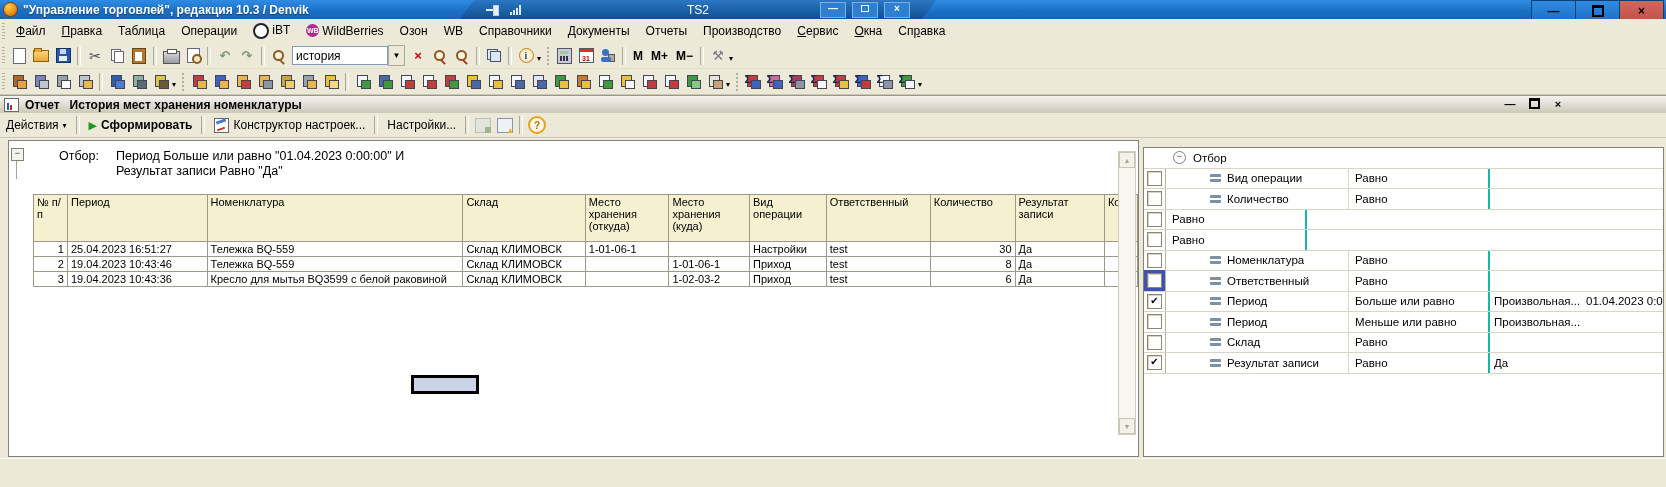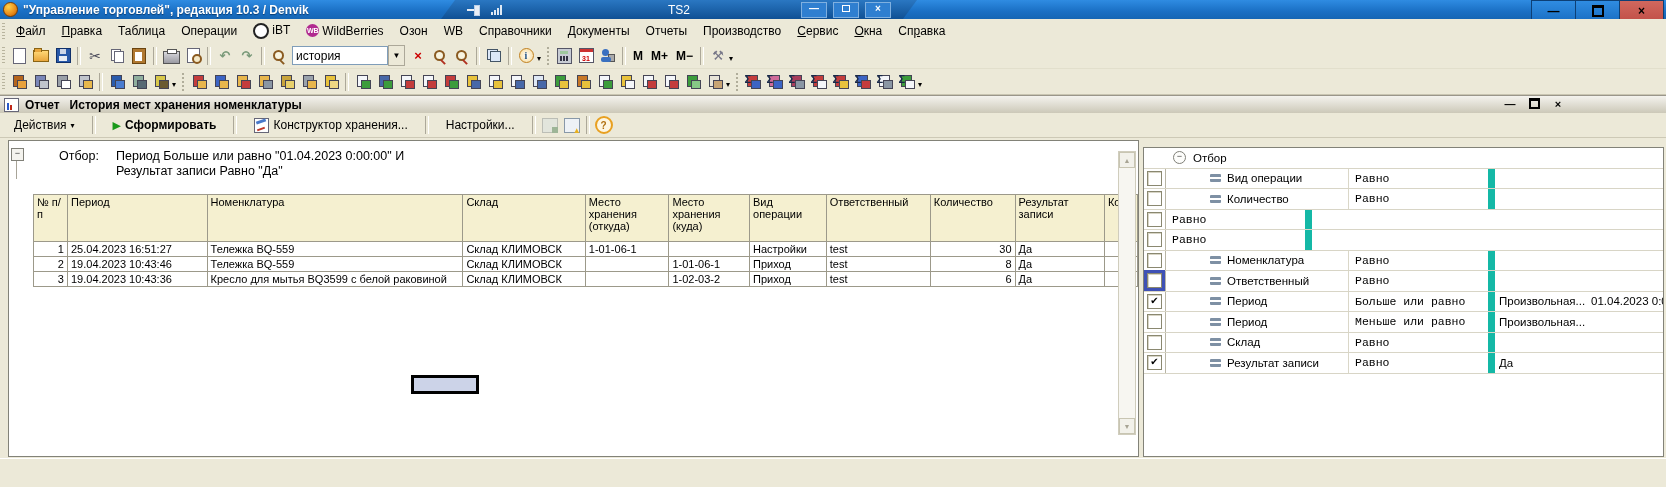--- a/index.html
+++ b/index.html
@@ -7,21 +7,21 @@
     font-family:"Liberation Sans","DejaVu Sans",sans-serif;font-size:12px;color:#000;
     overflow:hidden;user-select:none;}
 
   
   .titlebar{position:absolute;left:0;top:0;width:1666px;height:19px;
     background:linear-gradient(#2f8ce2,#1a6fc4 60%,#1565b4);display:flex;align-items:center;}
   .logo-1c{width:13px;height:13px;border-radius:50%;margin:0 5px 0 3px;
     background:radial-gradient(circle at 35% 30%,#ffd24a,#e88a1a 60%,#b05800);
     border:1px solid #7a3c00;flex:0 0 auto;}
   .app-title{color:#fff;font-weight:bold;font-size:12px;white-space:nowrap;text-shadow:0 1px 1px #0a3c70;}
-  .rdp-bar{position:absolute;left:441px;top:0;width:476px;height:19px;
+  .rdp-bar{position:absolute;left:460px;top:0;width:476px;height:19px;
     background:linear-gradient(#2a77c2,#0f5094);
     clip-path:polygon(14px 0,100% 0,calc(100% - 14px) 100%,0 100%);
     display:flex;align-items:center;color:#fff;}
   .rdp-pin{margin-left:26px;width:14px;height:9px;position:relative;}
   .rdp-pin::before{content:"";position:absolute;left:0;top:4px;width:7px;height:2px;background:#e8eef6;}
   .rdp-pin::after{content:"";position:absolute;left:7px;top:0;width:4px;height:9px;background:#e8eef6;border:1px solid #bcd0e8;}
   .rdp-signal{margin-left:10px;display:flex;align-items:flex-end;gap:1px;height:10px;}
   .rdp-signal i{display:block;width:2px;background:#dfe9f4;}
   .rdp-title{position:absolute;left:0;right:0;text-align:center;font-size:12px;color:#fff;}
   .rdp-btns{position:absolute;right:26px;top:2px;display:flex;gap:6px;}
@@ -117,21 +117,21 @@
   .rep-ticon::before{content:"";position:absolute;left:2px;bottom:1px;width:2px;height:7px;background:#2858c8;}
   .rep-ticon::after{content:"";position:absolute;left:5px;bottom:1px;width:2px;height:5px;background:#c02818;}
   .rep-title b{font-size:12px;}
   .rep-title .t2{margin-left:10px;}
   .rep-winbtns{position:absolute;right:100px;display:flex;gap:8px;font-weight:bold;font-size:11px;}
   .rep-winbtns span{width:16px;text-align:center;}
   .rwb-restore i{display:inline-block;width:7px;height:6px;border:2px solid #000;border-top-width:3px;}
 
   .rep-actions{position:absolute;left:0;top:113px;width:1666px;height:24px;background:#ece9d8;
     display:flex;align-items:center;border-bottom:1px solid #cdc9b6;}
-  .act{display:flex;align-items:center;gap:4px;padding:0 14px;white-space:nowrap;}
+  .act{display:flex;align-items:center;gap:4px;padding:0 6px;white-space:nowrap;}
   .play{color:#1a9a1a;font-size:11px;}
   .bold{font-weight:bold;}
   .i-constructor{width:13px;height:13px;background:#fff;border:1px solid #667;position:relative;}
   .i-constructor::before{content:"";position:absolute;left:1px;top:1px;width:10px;height:3px;background:#4878c8;transform:rotate(-20deg);}
   .i-constructor::after{content:"";position:absolute;left:2px;bottom:2px;width:8px;height:2px;background:#c03828;transform:rotate(-20deg);}
   .i-tbl-gray{width:14px;height:13px;background:#dfe4de;border:1px solid #a8ada8;position:relative;opacity:.7;}
   .i-tbl-gray::before{content:"";position:absolute;right:-1px;bottom:-1px;width:6px;height:6px;background:#7ca07c;}
   .i-tbl-warn{width:14px;height:13px;background:#eef2f6;border:1px solid #8898a8;position:relative;}
   .i-tbl-warn::before{content:"▲";position:absolute;right:-2px;bottom:-3px;font-size:8px;color:#e8b020;}
   .i-help{width:14px;height:14px;border-radius:50%;border:2px solid #e8a020;color:#b07010;font-weight:bold;
@@ -170,21 +170,21 @@
   .rpanel{position:absolute;left:1143px;top:9px;width:519px;height:308px;background:#fff;
     border:1px solid #828278;font-size:11.5px;overflow:hidden;}
   .rp-header{display:flex;height:18px;background:#d6d2c6;border-bottom:1px solid #aca999;}
   .rp-header .hc{border-right:1px solid #aca999;padding:2px 4px;white-space:nowrap;overflow:hidden;}
   .rp-row{display:flex;height:19.5px;border-bottom:1px solid #d8d5c6;align-items:center;}
   .rp-cb-col{width:21px;align-self:stretch;border-right:1px solid #b8b5a5;display:flex;align-items:center;justify-content:center;flex:0 0 auto;}
   .cb{width:13px;height:13px;background:#fff;border:1px solid #8a8870;box-shadow:inset 1px 1px 0 #d8d5c6;
     font-size:10px;line-height:11px;text-align:center;color:#000;}
   .cb-focus{outline:3px solid #3f51b5;outline-offset:0px;}
   .rp-left{width:182px;display:flex;align-items:center;align-self:stretch;border-right:1px solid #dad7c8;overflow:hidden;white-space:nowrap;flex:0 0 auto;}
-  .rp-cmp{width:133px;padding-left:6px;align-self:stretch;display:flex;align-items:center;border-right:7px solid #14b8a6;overflow:hidden;white-space:nowrap;flex:0 0 auto;font-family:Liberation Mono, monospace;}
+  .rp-cmp{width:133px;padding-left:6px;align-self:stretch;display:flex;align-items:center;border-right:2px solid #14b8a6;overflow:hidden;white-space:nowrap;flex:0 0 auto;}
   .rp-right{width:88px;padding-left:4px;overflow:hidden;white-space:nowrap;flex:0 0 auto;}
   .rp-right2{flex:1;padding-left:4px;overflow:hidden;white-space:nowrap;}
   .eq-icon{display:inline-block;width:11px;height:8px;margin:0 6px 0 44px;
     background:linear-gradient(#7e90a4 0 3px,transparent 3px 5px,#7e90a4 5px 8px);border-radius:1px;flex:0 0 auto;}
   .grp-row{display:flex;align-items:center;height:19.5px;border-bottom:1px solid #d8d5c6;}
   .grp-ico{width:11px;height:11px;border:1px solid #808078;border-radius:50%;font-size:9px;line-height:9px;
     text-align:center;color:#404040;margin:0 7px 0 29px;background:#fdfdfb;}
 
   .statusbar{position:absolute;left:0;top:458px;width:1666px;height:29px;background:#ece9d8;
     border-top:1px solid #fff;}
@@ -627,21 +627,21 @@
         <span style="font-size:8px">▾</span>
     </span>
     <span class="tsep"></span>
     <span class="act">
       <span class="play">▶</span>
       <span class="bold">Сформировать</span>
     </span>
     <span class="tsep"></span>
     <span class="act">
       <span class="i-constructor"></span>
-      <span>Конструктор хранения...</span>
+      <span>Конструктор настроек...</span>
     </span>
     <span class="tsep"></span>
     <span class="act">
       <span>Настройки...</span>
     </span>
     <span class="tsep"></span>
     <span class="tbtn">
         <span class="i-tbl-gray"></span>
       </span>
     <span class="tbtn">

